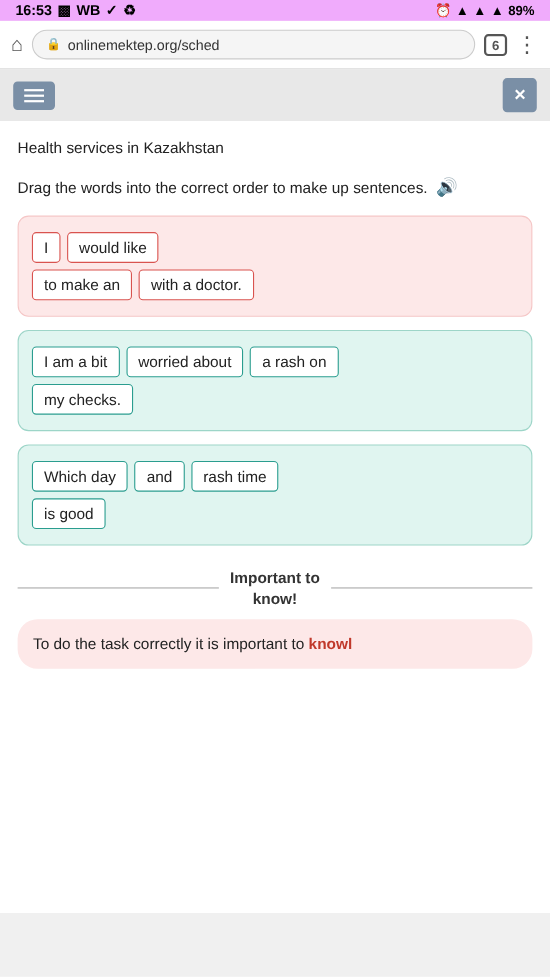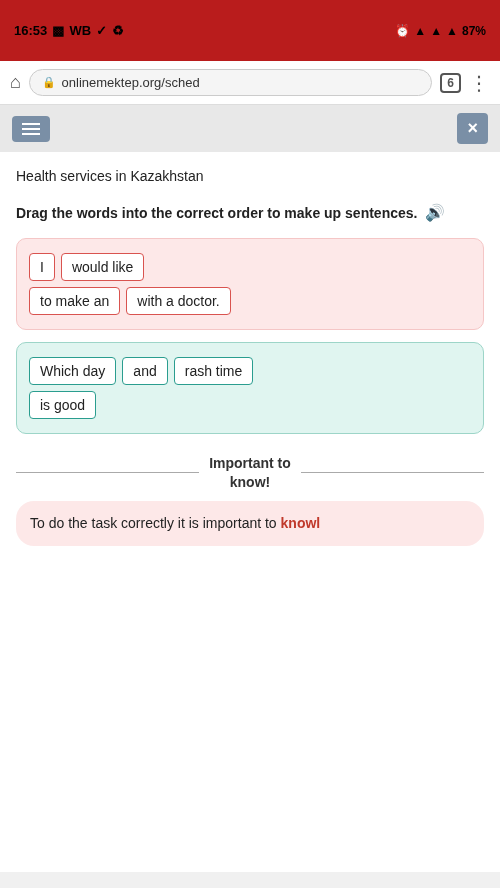--- a/index.html
+++ b/index.html
@@ -8,25 +8,25 @@
     body {
       font-family: Arial, sans-serif;
       background: #f0f0f0;
       width: 500px;
       min-height: 888px;
       overflow-x: hidden;
     }
 
     
     .status-bar {
-      background: #b91c1c;
+      background: #f0abfc;
       display: flex;
       align-items: center;
       justify-content: space-between;
-      padding: 23px 14px;
+      padding: 2px 14px;
       font-size: 13px;
       font-weight: 600;
     }
     .status-left { display: flex; align-items: center; gap: 5px; }
     .status-right { display: flex; align-items: center; gap: 4px; font-size: 12px; }
 
     
     .browser-bar {
       background: #fff;
       display: flex;
@@ -106,21 +106,21 @@
 
     .page-title {
       font-size: 14px;
       font-weight: normal;
       color: #222;
       margin-bottom: 18px;
     }
 
     .instructions {
       font-size: 14px;
-      font-weight: bold;
+      font-weight: normal;
       color: #222;
       margin-bottom: 14px;
       line-height: 1.4;
     }
     .audio-icon {
       display: inline-block;
       margin-left: 4px;
       font-size: 16px;
     }
 
@@ -209,21 +209,21 @@
     <span>▩</span>
     <span>WB</span>
     <span>✓</span>
     <span>♻</span>
   </div>
   <div class="status-right">
     <span>⏰</span>
     <span>▲</span>
     <span>▲</span>
     <span>▲</span>
-    <span>87%</span>
+    <span>89%</span>
   </div>
 </div>
 
 <div class="browser-bar">
   <span class="browser-home">⌂</span>
   <div class="browser-url-box">
     <span class="lock-icon">🔒</span>
     <span>onlinemektep.org/sched</span>
   </div>
   <span class="tab-count">6</span>
@@ -252,20 +252,30 @@
     <div class="word-row">
       <span class="word-chip chip-pink">I</span>
       <span class="word-chip chip-pink">would like</span>
     </div>
     <div class="word-row">
       <span class="word-chip chip-pink">to make an</span>
       <span class="word-chip chip-pink">with a doctor.</span>
     </div>
   </div>
 
+  <div class="sentence-card teal">
+    <div class="word-row">
+      <span class="word-chip chip-teal">I am a bit</span>
+      <span class="word-chip chip-teal">worried about</span>
+      <span class="word-chip chip-teal">a rash on</span>
+    </div>
+    <div class="word-row">
+      <span class="word-chip chip-teal">my checks.</span>
+    </div>
+  </div>
 
   <div class="sentence-card teal">
     <div class="word-row">
       <span class="word-chip chip-teal">Which day</span>
       <span class="word-chip chip-teal">and</span>
       <span class="word-chip chip-teal">rash time</span>
     </div>
     <div class="word-row">
       <span class="word-chip chip-teal">is good</span>
     </div>

